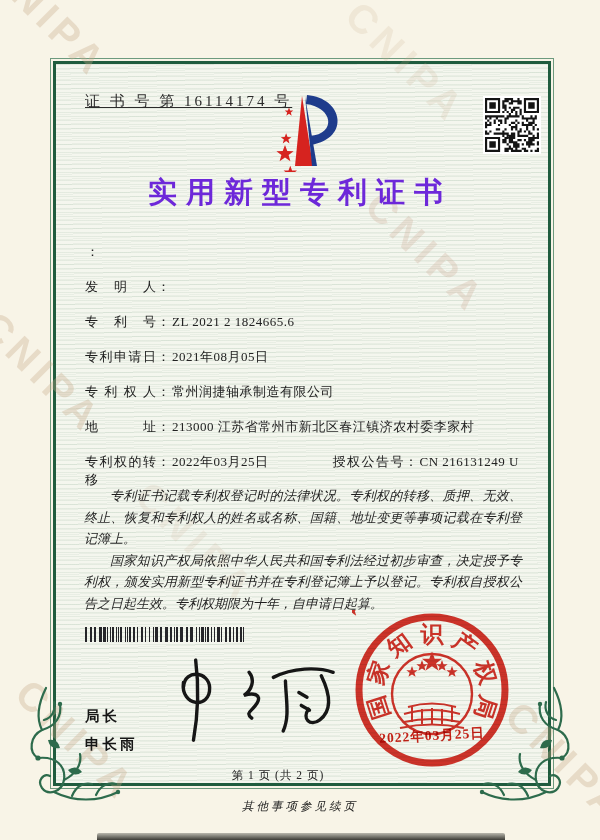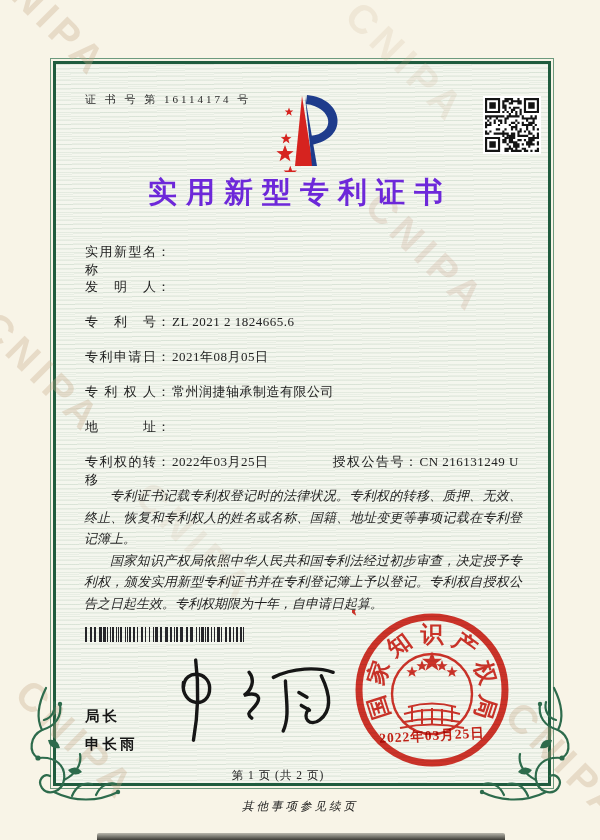--- a/index.html
+++ b/index.html
@@ -29,21 +29,21 @@
     border:3px solid #1f5c3e;
     background:
       repeating-linear-gradient(178deg, rgba(118,158,128,.09) 0 1px, transparent 1px 5px),
       repeating-linear-gradient(180deg, rgba(118,158,128,.13) 0 1px, transparent 1px 4px),
       #f4f6ee;
   }
   .corner-flourish{position:absolute;z-index:2;}
   
   .cert-no{
     position:absolute;left:85px;top:92px;z-index:3;
-    font-size:11px;letter-spacing:3px;color:#2b2b2b;
+    font-size:15px;letter-spacing:3px;color:#2b2b2b;text-decoration:underline;
   }
   .logo{position:absolute;left:247px;top:92px;z-index:3;}
   .qr{position:absolute;left:483px;top:96px;z-index:3;background:#fff;padding:2px;}
   .title{
     position:absolute;left:0;top:173px;width:600px;z-index:3;
     text-align:center;font-size:29px;font-weight:bold;letter-spacing:9px;
     color:#6d28d9;
   }
   
   .fields{position:absolute;left:85px;top:243px;width:440px;z-index:3;}
@@ -168,21 +168,20 @@
 </svg>
 
 <svg class="qr" id="qr" width="54" height="54" viewBox="0 0 25 25">
     <path d="M0,0h1v1h-1zM1,0h1v1h-1zM2,0h1v1h-1zM3,0h1v1h-1zM4,0h1v1h-1zM5,0h1v1h-1zM6,0h1v1h-1zM9,0h1v1h-1zM10,0h1v1h-1zM11,0h1v1h-1zM12,0h1v1h-1zM15,0h1v1h-1zM18,0h1v1h-1zM19,0h1v1h-1zM20,0h1v1h-1zM21,0h1v1h-1zM22,0h1v1h-1zM23,0h1v1h-1zM24,0h1v1h-1zM0,1h1v1h-1zM6,1h1v1h-1zM8,1h1v1h-1zM9,1h1v1h-1zM10,1h1v1h-1zM12,1h1v1h-1zM13,1h1v1h-1zM14,1h1v1h-1zM15,1h1v1h-1zM16,1h1v1h-1zM18,1h1v1h-1zM24,1h1v1h-1zM0,2h1v1h-1zM2,2h1v1h-1zM3,2h1v1h-1zM4,2h1v1h-1zM6,2h1v1h-1zM8,2h1v1h-1zM11,2h1v1h-1zM12,2h1v1h-1zM15,2h1v1h-1zM16,2h1v1h-1zM18,2h1v1h-1zM20,2h1v1h-1zM21,2h1v1h-1zM22,2h1v1h-1zM24,2h1v1h-1zM0,3h1v1h-1zM2,3h1v1h-1zM3,3h1v1h-1zM4,3h1v1h-1zM6,3h1v1h-1zM8,3h1v1h-1zM9,3h1v1h-1zM18,3h1v1h-1zM20,3h1v1h-1zM21,3h1v1h-1zM22,3h1v1h-1zM24,3h1v1h-1zM0,4h1v1h-1zM2,4h1v1h-1zM3,4h1v1h-1zM4,4h1v1h-1zM6,4h1v1h-1zM8,4h1v1h-1zM9,4h1v1h-1zM11,4h1v1h-1zM13,4h1v1h-1zM14,4h1v1h-1zM15,4h1v1h-1zM18,4h1v1h-1zM20,4h1v1h-1zM21,4h1v1h-1zM22,4h1v1h-1zM24,4h1v1h-1zM0,5h1v1h-1zM6,5h1v1h-1zM9,5h1v1h-1zM12,5h1v1h-1zM13,5h1v1h-1zM16,5h1v1h-1zM18,5h1v1h-1zM24,5h1v1h-1zM0,6h1v1h-1zM1,6h1v1h-1zM2,6h1v1h-1zM3,6h1v1h-1zM4,6h1v1h-1zM5,6h1v1h-1zM6,6h1v1h-1zM8,6h1v1h-1zM10,6h1v1h-1zM12,6h1v1h-1zM14,6h1v1h-1zM16,6h1v1h-1zM18,6h1v1h-1zM19,6h1v1h-1zM20,6h1v1h-1zM21,6h1v1h-1zM22,6h1v1h-1zM23,6h1v1h-1zM24,6h1v1h-1zM11,7h1v1h-1zM14,7h1v1h-1zM16,7h1v1h-1zM0,8h1v1h-1zM1,8h1v1h-1zM2,8h1v1h-1zM3,8h1v1h-1zM4,8h1v1h-1zM5,8h1v1h-1zM6,8h1v1h-1zM7,8h1v1h-1zM8,8h1v1h-1zM10,8h1v1h-1zM11,8h1v1h-1zM12,8h1v1h-1zM13,8h1v1h-1zM14,8h1v1h-1zM15,8h1v1h-1zM17,8h1v1h-1zM21,8h1v1h-1zM23,8h1v1h-1zM0,9h1v1h-1zM2,9h1v1h-1zM5,9h1v1h-1zM9,9h1v1h-1zM10,9h1v1h-1zM17,9h1v1h-1zM18,9h1v1h-1zM19,9h1v1h-1zM20,9h1v1h-1zM21,9h1v1h-1zM22,9h1v1h-1zM23,9h1v1h-1zM1,10h1v1h-1zM4,10h1v1h-1zM6,10h1v1h-1zM7,10h1v1h-1zM9,10h1v1h-1zM14,10h1v1h-1zM19,10h1v1h-1zM22,10h1v1h-1zM0,11h1v1h-1zM2,11h1v1h-1zM4,11h1v1h-1zM7,11h1v1h-1zM9,11h1v1h-1zM12,11h1v1h-1zM13,11h1v1h-1zM15,11h1v1h-1zM17,11h1v1h-1zM20,11h1v1h-1zM21,11h1v1h-1zM22,11h1v1h-1zM0,12h1v1h-1zM1,12h1v1h-1zM2,12h1v1h-1zM6,12h1v1h-1zM11,12h1v1h-1zM14,12h1v1h-1zM17,12h1v1h-1zM18,12h1v1h-1zM19,12h1v1h-1zM20,12h1v1h-1zM21,12h1v1h-1zM23,12h1v1h-1zM0,13h1v1h-1zM12,13h1v1h-1zM13,13h1v1h-1zM14,13h1v1h-1zM19,13h1v1h-1zM22,13h1v1h-1zM5,14h1v1h-1zM6,14h1v1h-1zM9,14h1v1h-1zM12,14h1v1h-1zM14,14h1v1h-1zM16,14h1v1h-1zM19,14h1v1h-1zM22,14h1v1h-1zM24,14h1v1h-1zM0,15h1v1h-1zM2,15h1v1h-1zM8,15h1v1h-1zM15,15h1v1h-1zM16,15h1v1h-1zM18,15h1v1h-1zM20,15h1v1h-1zM0,16h1v1h-1zM1,16h1v1h-1zM4,16h1v1h-1zM5,16h1v1h-1zM6,16h1v1h-1zM7,16h1v1h-1zM8,16h1v1h-1zM9,16h1v1h-1zM10,16h1v1h-1zM12,16h1v1h-1zM13,16h1v1h-1zM15,16h1v1h-1zM20,16h1v1h-1zM21,16h1v1h-1zM24,16h1v1h-1zM8,17h1v1h-1zM10,17h1v1h-1zM11,17h1v1h-1zM12,17h1v1h-1zM13,17h1v1h-1zM15,17h1v1h-1zM16,17h1v1h-1zM17,17h1v1h-1zM18,17h1v1h-1zM19,17h1v1h-1zM22,17h1v1h-1zM24,17h1v1h-1zM0,18h1v1h-1zM1,18h1v1h-1zM2,18h1v1h-1zM3,18h1v1h-1zM4,18h1v1h-1zM5,18h1v1h-1zM6,18h1v1h-1zM9,18h1v1h-1zM10,18h1v1h-1zM11,18h1v1h-1zM12,18h1v1h-1zM13,18h1v1h-1zM20,18h1v1h-1zM21,18h1v1h-1zM22,18h1v1h-1zM23,18h1v1h-1zM24,18h1v1h-1zM0,19h1v1h-1zM6,19h1v1h-1zM8,19h1v1h-1zM9,19h1v1h-1zM11,19h1v1h-1zM12,19h1v1h-1zM15,19h1v1h-1zM16,19h1v1h-1zM18,19h1v1h-1zM20,19h1v1h-1zM21,19h1v1h-1zM22,19h1v1h-1zM0,20h1v1h-1zM2,20h1v1h-1zM3,20h1v1h-1zM4,20h1v1h-1zM6,20h1v1h-1zM8,20h1v1h-1zM9,20h1v1h-1zM11,20h1v1h-1zM12,20h1v1h-1zM13,20h1v1h-1zM14,20h1v1h-1zM19,20h1v1h-1zM20,20h1v1h-1zM21,20h1v1h-1zM24,20h1v1h-1zM0,21h1v1h-1zM2,21h1v1h-1zM3,21h1v1h-1zM4,21h1v1h-1zM6,21h1v1h-1zM10,21h1v1h-1zM13,21h1v1h-1zM14,21h1v1h-1zM15,21h1v1h-1zM17,21h1v1h-1zM19,21h1v1h-1zM20,21h1v1h-1zM21,21h1v1h-1zM22,21h1v1h-1zM24,21h1v1h-1zM0,22h1v1h-1zM2,22h1v1h-1zM3,22h1v1h-1zM4,22h1v1h-1zM6,22h1v1h-1zM11,22h1v1h-1zM13,22h1v1h-1zM14,22h1v1h-1zM15,22h1v1h-1zM20,22h1v1h-1zM0,23h1v1h-1zM6,23h1v1h-1zM9,23h1v1h-1zM10,23h1v1h-1zM11,23h1v1h-1zM12,23h1v1h-1zM14,23h1v1h-1zM17,23h1v1h-1zM18,23h1v1h-1zM24,23h1v1h-1zM0,24h1v1h-1zM1,24h1v1h-1zM2,24h1v1h-1zM3,24h1v1h-1zM4,24h1v1h-1zM5,24h1v1h-1zM6,24h1v1h-1zM9,24h1v1h-1zM10,24h1v1h-1zM12,24h1v1h-1zM13,24h1v1h-1zM14,24h1v1h-1zM15,24h1v1h-1zM16,24h1v1h-1zM18,24h1v1h-1zM19,24h1v1h-1zM21,24h1v1h-1zM23,24h1v1h-1zM24,24h1v1h-1z" fill="#141414"></path>
   </svg>
 
 <div class="title">实用新型专利证书</div>
 
 <div class="fields">
   <div class="frow">
-    <span class="flabel">实用新型名称</span>
       <span class="fcolon">：</span>
   </div>
   <div class="frow">
     <span class="flabel">发明人</span>
       <span class="fcolon">：</span>
   </div>
   <div class="frow">
     <span class="flabel">专利号</span>
       <span class="fcolon">：</span>
     <span class="fvalue">ZL 2021 2 1824665.6</span>
@@ -193,20 +192,21 @@
     <span class="fvalue">2021年08月05日</span>
   </div>
   <div class="frow">
     <span class="flabel">专利权人</span>
       <span class="fcolon">：</span>
     <span class="fvalue">常州润捷轴承制造有限公司</span>
   </div>
   <div class="frow">
     <span class="flabel">地址</span>
       <span class="fcolon">：</span>
+    <span class="fvalue">213000 江苏省常州市新北区春江镇济农村委李家村</span>
   </div>
   <div class="frow">
     <span class="flabel">专利权的转移</span>
       <span class="fcolon">：</span>
     <span class="fvalue">2022年03月25日</span>
     <span class="second">
       <span class="flabel">授权公告号</span>
         <span class="fcolon">：</span>
       <span class="fvalue">CN 216131249 U</span>
     </span>

